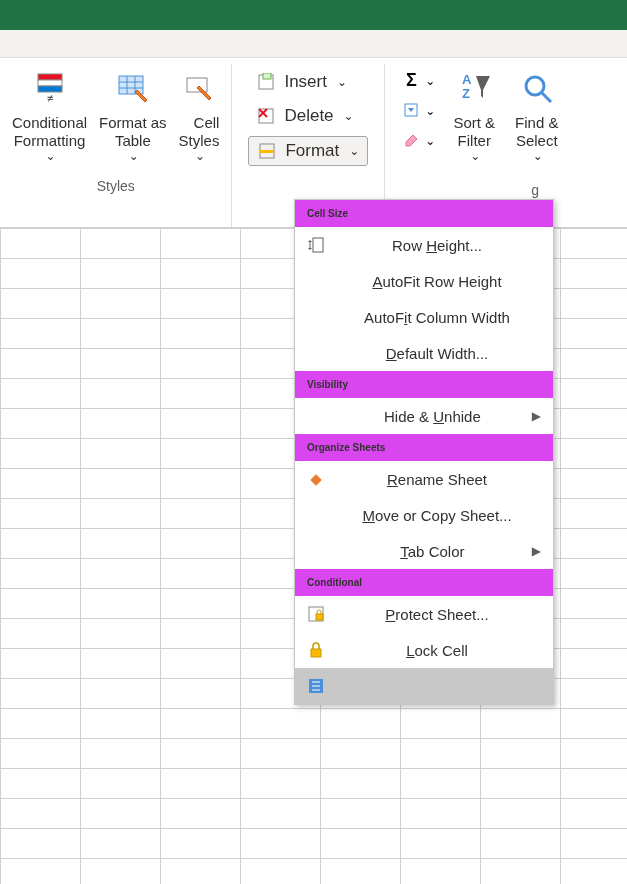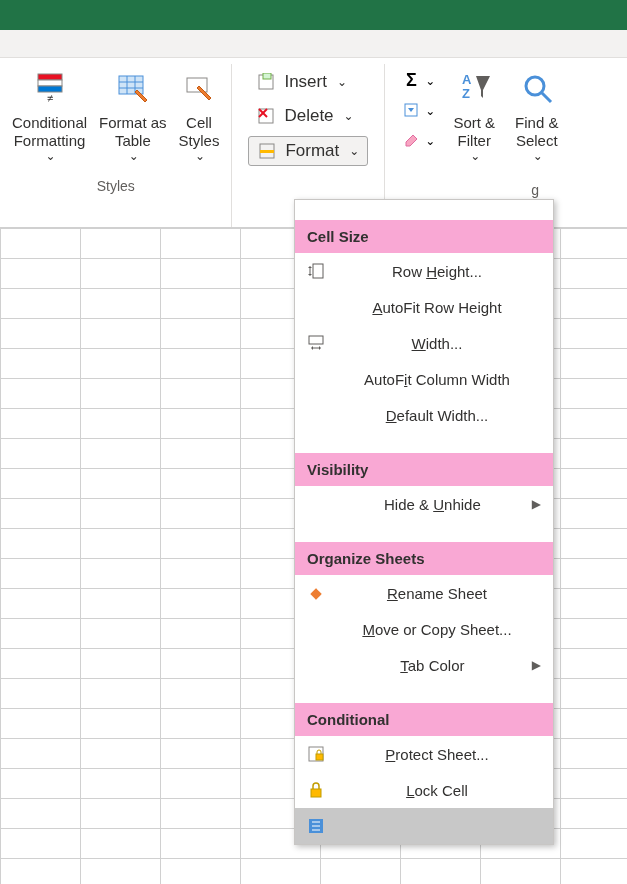--- a/index.html
+++ b/index.html
@@ -35,21 +35,21 @@
   .tiny-btn { display: flex; align-items: center; font-size: 14px; padding: 2px 4px; cursor: pointer; }
   .tiny-btn .icon-sm { width: 20px; height: 20px; margin-right: 4px; display:flex; align-items:center; justify-content:center; }
 
   
   .grid { position: absolute; top: 228px; left: 0; right: 0; bottom: 0; }
   .grid table { border-collapse: collapse; width: 100%; }
   .grid td { border: 1px solid #d0d0d0; height: 30px; min-width: 80px; }
 
   
   .dropdown { position: absolute; top: 199px; left: 294px; width: 260px; background: #fff; border: 1px solid #c8c6c4; box-shadow: 2px 2px 6px rgba(0,0,0,0.25); font-size: 15px; color: #323130; }
-  .dd-header { background: #f9a8d4; padding: 8px 12px; font-weight: 600; font-size: 15px; margin-top: 20px; }
+  .dd-header { background: #d946ef; padding: 8px 12px; font-weight: 600; font-size: 10px; }
   .dd-item { display: flex; align-items: center; padding: 8px 12px 8px 8px; cursor: pointer; position: relative; }
   .dd-item.highlighted { background: #c8c8c8; }
   .dd-item .dd-icon { width: 26px; height: 20px; display: flex; align-items: center; justify-content: center; margin-right: 4px; }
   .dd-item .dd-label { flex: 1; text-align: center; }
   .dd-item .arrow { font-size: 12px; color: #605e5c; }
   .dd-label .ul { text-decoration: underline; }
 
   
   .chev::after { content: "⌄"; font-size: 12px; }
 </style>
@@ -93,21 +93,21 @@
         <span class="caret chev"></span>
       </div>
 
       <div class="big-btn">
         <div class="icon-box">
           <svg width="36" height="36" viewBox="0 0 36 36">
             <rect x="6" y="8" width="20" height="14" fill="#fff" stroke="#8a8886"></rect>
             <path d="M 18 16 L 30 28 L 28 30 L 16 18 Z" fill="#ed7d31" stroke="#c55a11"></path>
           </svg>
         </div>
-        <span style="white-space:pre-line;">Cell
+        <span style="white-space:pre-line;text-align:right;">Cell
 Styles</span>
         <span class="caret chev"></span>
       </div>
     </div>
     <div class="group-label">Styles</div>
   </div>
 
   <div class="ribbon-group">
     <div class="cells-group">
       <div class="small-btn">
@@ -436,30 +436,20 @@
         </svg>
     </span>
     <span class="dd-label">Row <span class="ul">H</span>eight...</span>
   </div>
 
   <div class="dd-item">
     <span class="dd-icon"></span>
     <span class="dd-label"><span class="ul">A</span>utoFit Row Height</span>
   </div>
 
-  <div class="dd-item">
-    <span class="dd-icon">
-      <svg width="18" height="18" viewBox="0 0 18 18">
-          <rect x="2" y="2" width="14" height="8" fill="none" stroke="#605e5c"></rect>
-          <path d="M 4 14 L 6 12 L 6 16 Z M 14 14 L 12 12 L 12 16 Z" fill="#605e5c"></path>
-          <line x1="5" y1="14" x2="13" y2="14" stroke="#605e5c"></line>
-        </svg>
-    </span>
-    <span class="dd-label"><span class="ul">W</span>idth...</span>
-  </div>
 
   <div class="dd-item">
     <span class="dd-icon"></span>
     <span class="dd-label">AutoF<span class="ul">i</span>t Column Width</span>
   </div>
 
   <div class="dd-item">
     <span class="dd-icon"></span>
     <span class="dd-label"><span class="ul">D</span>efault Width...</span>
   </div>

